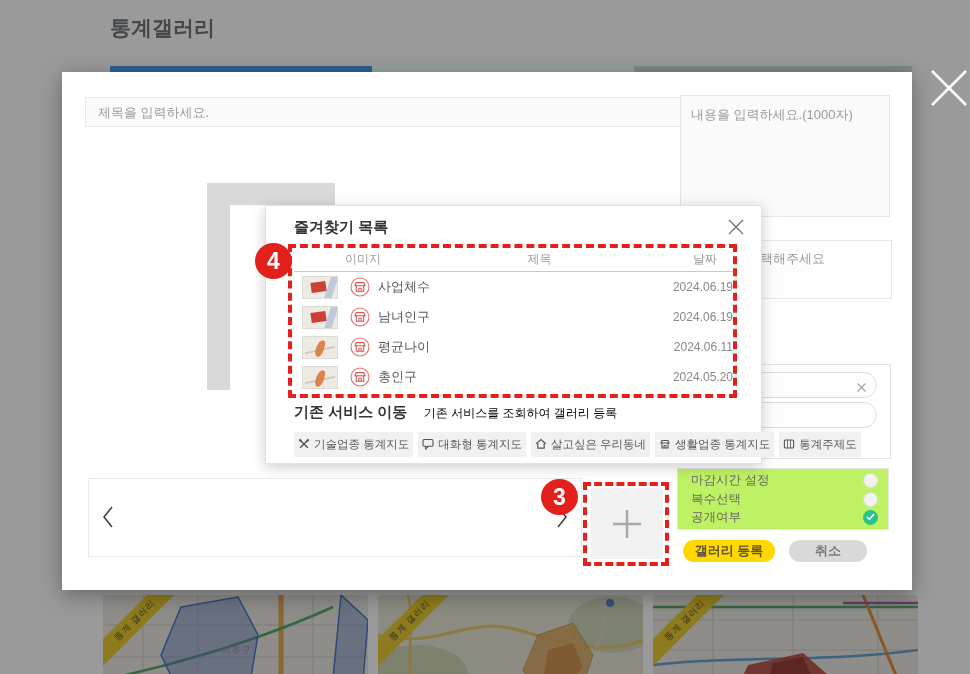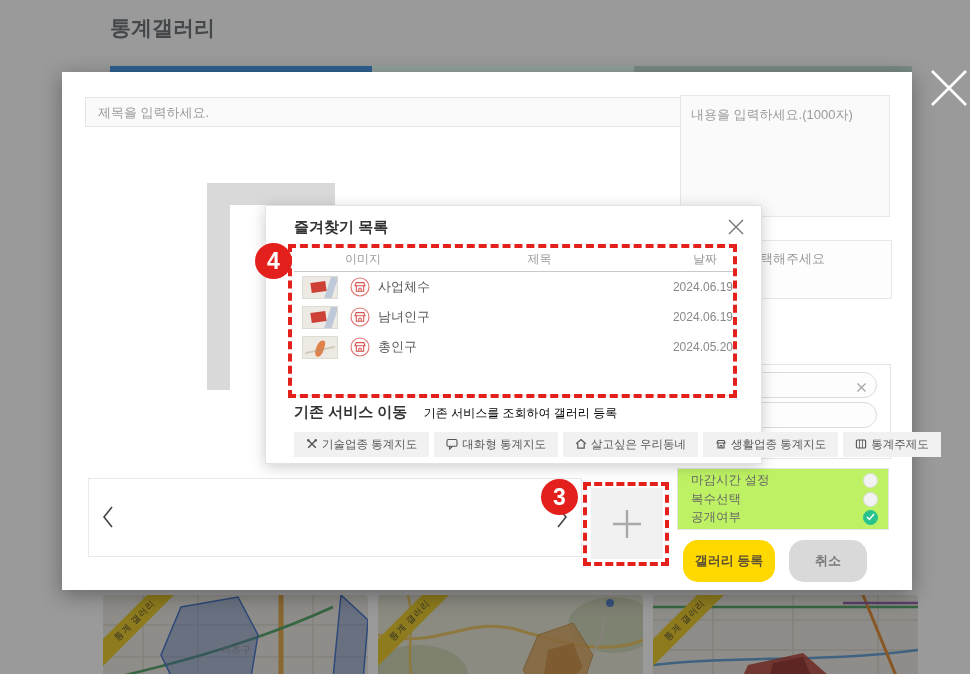--- a/index.html
+++ b/index.html
@@ -43,21 +43,21 @@
   .pill1{top:7px;} .pill2{top:37px;}
   .pill .clear{position:absolute;right:9px;top:6px;cursor:pointer;}
 
   .panelB{position:absolute;left:615px;top:396px;width:212px;height:62px;border:1px solid #e4e4e4;background:#bef264;
           display:flex;flex-direction:column;justify-content:space-evenly;padding:2px 0;box-sizing:border-box;}
   .setrow{display:flex;align-items:center;justify-content:space-between;padding:0 10px 0 13px;}
   .setrow .lbl{font-size:12.5px;color:#666;}
   .toggle{width:15px;height:15px;border-radius:50%;background:#f2f2f2;border:1px solid #dedede;box-sizing:border-box;}
   .toggle.on{background:#28c28d;border-color:#28c28d;display:flex;align-items:center;justify-content:center;}
 
-  .btn{position:absolute;top:468px;height:42px;border:none;border-radius:15px;font-size:13px;font-weight:bold;
+  .btn{position:absolute;top:468px;height:22px;border:none;border-radius:15px;font-size:13px;font-weight:bold;
        font-family:inherit;cursor:pointer;}
   .btn-submit{left:621px;width:92px;background:#ffd800;color:#5d5233;}
   .btn-cancel{left:727px;width:78px;background:#d9d9d9;color:#7a7a7a;}
 
   .strip{position:absolute;left:26px;top:406px;width:492px;height:77px;border:1px solid #e9e9e9;background:#fff;}
   .chev{position:absolute;top:26px;width:14px;height:24px;cursor:pointer;}
   .chev.prev{left:12px;} .chev.next{right:12px;}
   .add-square{position:absolute;left:529px;top:416px;width:72px;height:71px;background:#f1f1f1;border:none;
               display:flex;align-items:center;justify-content:center;cursor:pointer;}
 
@@ -80,21 +80,21 @@
           border-radius:70% 30% 60% 40%;transform:rotate(14deg);}
   .rthumb.terrain-orange::after{content:"";position:absolute;left:2px;top:12px;width:30px;height:2px;background:rgba(160,150,120,.4);transform:rotate(-12deg);}
   .shopbadge{margin-left:12px;display:inline-flex;}
   .rtitle{margin-left:8px;font-size:13px;color:#555;}
   .rdate{margin-left:auto;font-size:12px;color:#888;padding-right:4px;}
 
   .existing{position:absolute;left:28px;top:197px;white-space:nowrap;}
   .existing .ex-title{font-size:15px;font-weight:bold;color:#333;}
   .existing .ex-sub{font-size:12px;color:#000000;margin-left:12px;}
   .chips{position:absolute;left:28px;top:226px;display:flex;gap:5px;}
-  .chip{display:inline-flex;align-items:center;gap:4px;background:#f1f1f1;border:none;padding:5px 12px;
+  .chip{display:inline-flex;align-items:center;gap:4px;background:#f1f1f1;border:none;padding:5px 4px;
         font-size:11.5px;color:#555;font-family:inherit;cursor:pointer;white-space:nowrap;}
 
   
   .dashbox{position:absolute;border:4px dashed #e3201b;z-index:30;pointer-events:none;}
   .dash3{left:583px;top:482px;width:78px;height:76px;}
   .dash4{left:288px;top:244px;width:441px;height:146px;}
   .numcirc{position:absolute;width:37px;height:36px;border-radius:50%;background:#e3201b;color:#fff;
            font-size:23px;font-weight:bold;display:flex;align-items:center;justify-content:center;z-index:31;}
   .num3{left:541px;top:479px;} .num4{left:255px;top:243px;}
 
@@ -275,20 +275,33 @@
           <div class="fav-row">
             <span class="rthumb terrain-orange"></span>
             <span class="shopbadge">
               <svg width="20" height="20" viewBox="0 0 20 20">
                 <circle cx="10" cy="10" r="9" fill="none" stroke="#e0736c" stroke-width="1.1"></circle>
                 <path d="M6.2 5.6 H13.8 L15 8.8 H5 Z" fill="none" stroke="#d9534f" stroke-width="1.1"></path>
                 <path d="M6.3 8.8 V14.2 H13.7 V8.8" fill="none" stroke="#d9534f" stroke-width="1.1"></path>
                 <path d="M8.8 14.2 V11.3 H11.2 V14.2" fill="none" stroke="#d9534f" stroke-width="1"></path>
               </svg>
             </span>
+            <span class="rtitle">평균나이</span>
+            <span class="rdate">2024.06.11</span>
+          </div>
+          <div class="fav-row">
+            <span class="rthumb terrain-orange"></span>
+            <span class="shopbadge">
+              <svg width="20" height="20" viewBox="0 0 20 20">
+                <circle cx="10" cy="10" r="9" fill="none" stroke="#e0736c" stroke-width="1.1"></circle>
+                <path d="M6.2 5.6 H13.8 L15 8.8 H5 Z" fill="none" stroke="#d9534f" stroke-width="1.1"></path>
+                <path d="M6.3 8.8 V14.2 H13.7 V8.8" fill="none" stroke="#d9534f" stroke-width="1.1"></path>
+                <path d="M8.8 14.2 V11.3 H11.2 V14.2" fill="none" stroke="#d9534f" stroke-width="1"></path>
+              </svg>
+            </span>
             <span class="rtitle">총인구</span>
             <span class="rdate">2024.05.20</span>
           </div>
         </div>
     </div>
 
     <div class="existing">
       <span class="ex-title">기존 서비스 이동</span>
       <span class="ex-sub">기존 서비스를 조회하여 갤러리 등록</span>
     </div>

